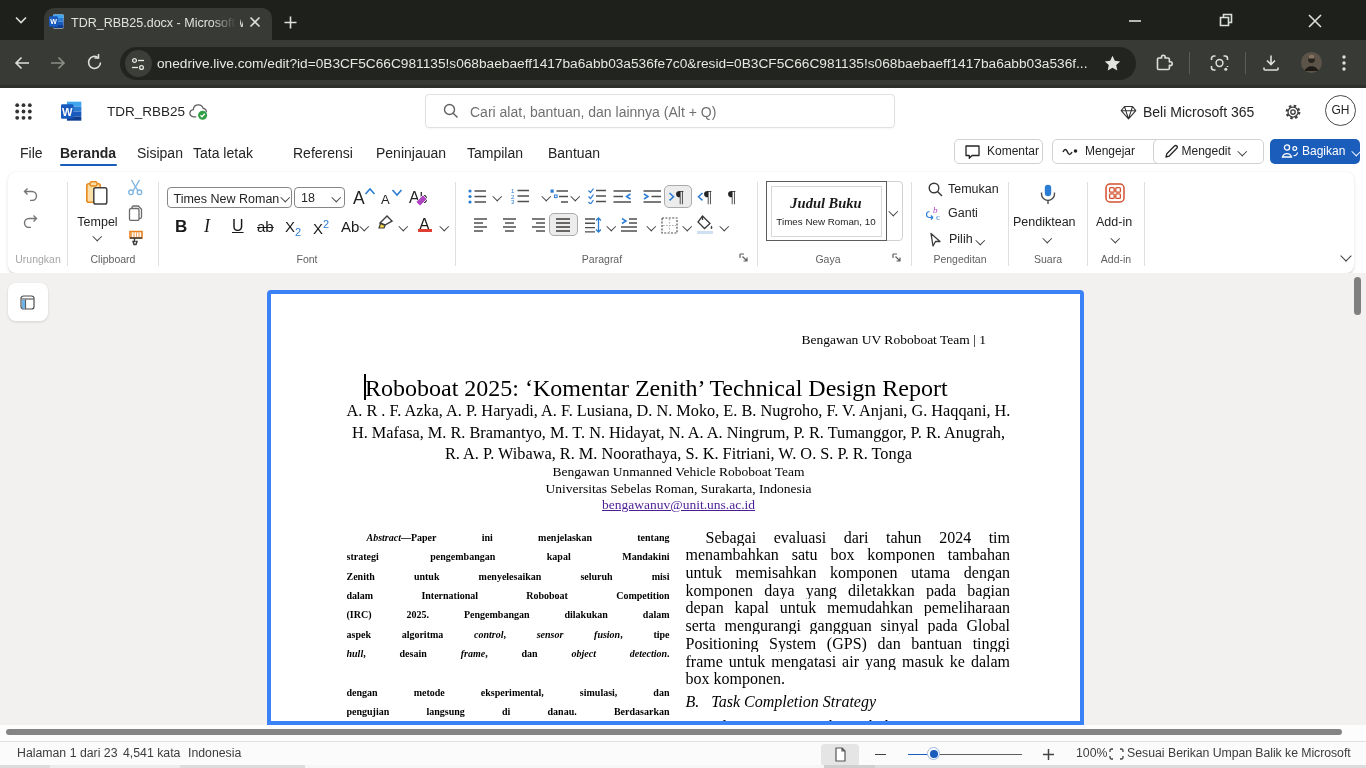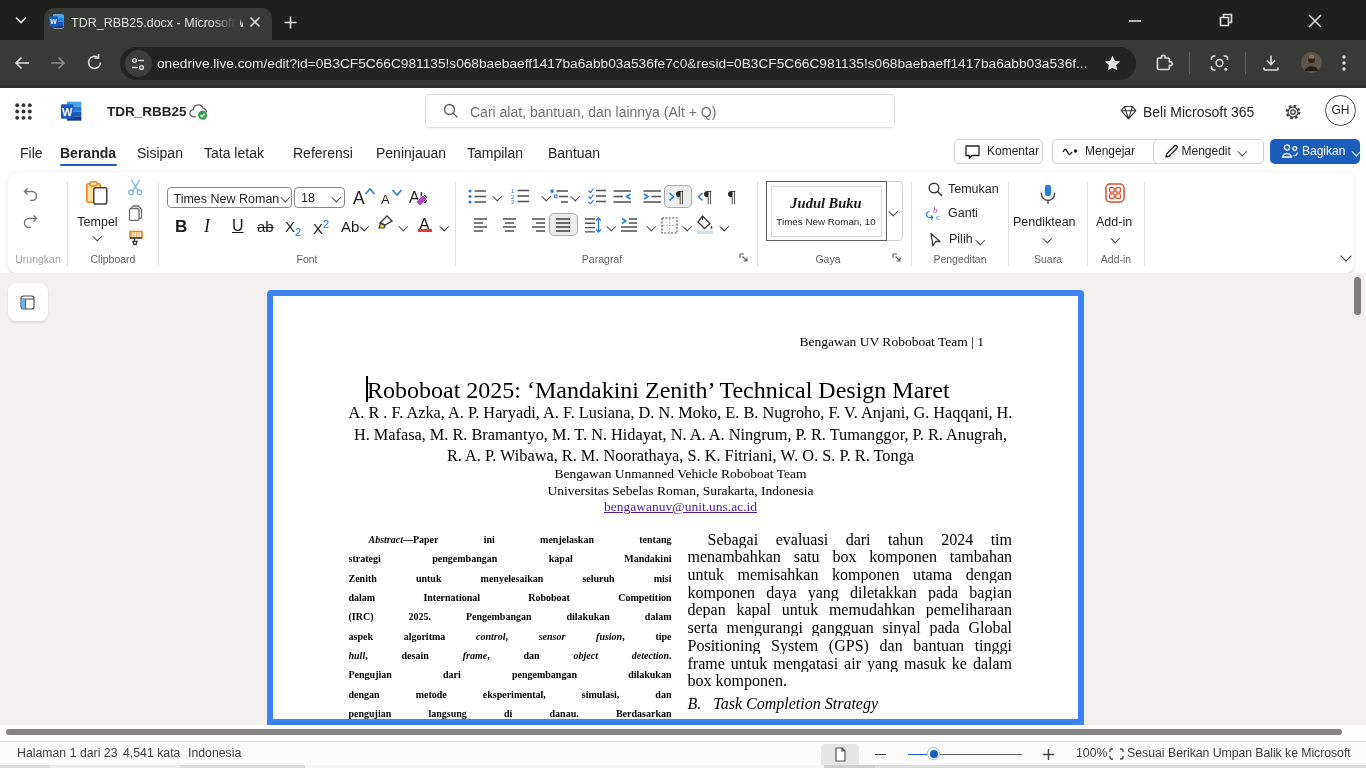--- a/index.html
+++ b/index.html
@@ -16,21 +16,21 @@
   .tabfade { left:212px; top:14px; width:28px; height:18px; background:linear-gradient(90deg, rgba(56,59,53,0), #383b35 85%); }
   .dk { stroke:#dce0da; fill:none; stroke-width:1.6; }
   .dkdim { stroke:#8b8e87; fill:none; stroke-width:1.6; }
   #omni { left:120px; top:47px; width:1016px; height:33px; background:#21241f; border-radius:17px; }
   #omnicircle { left:125px; top:50px; width:27px; height:27px; border-radius:50%; background:#3c3f39; }
   #url { left:157px; top:56px; color:#e6e8e2; font-size:13.7px; white-space:nowrap; }
 
   
   #wordapp { left:0; top:88px; width:1366px; height:680px; background:#fff; }
   
-  #docname { left:107px; top:104px; font-size:13.5px; color:#242424;font-weight:bold; }
+  #docname { left:107px; top:104px; font-size:13.5px; color:#242424; }
   #searchbox { left:425px; top:94px; width:470px; height:34px; background:#fff; border:1px solid #e1e1e1; border-radius:4px; box-shadow:0 1px 2px rgba(0,0,0,.04); }
   #searchtxt { left:470px; top:104px; font-size:14px; color:#707070; }
   #beli { left:1143px; top:104px; font-size:14px; color:#242424; }
   #ghcircle { left:1325px; top:95px; width:31px; height:31px; border-radius:50%; border:1.3px solid #4a4a4a; color:#242424; font-size:12px; text-align:center; line-height:29px; }
   
   .menuitem { top:145px; font-size:14px; color:#242424; }
   #beranda-ul { left:60px; top:163.5px; width:57px; height:2.6px; background:#1a5dbb; border-radius:2px; }
   .topbtn { top:138.7px; height:25.5px; border:1px solid #d1d1d1; border-radius:5px; background:#fff; font-size:12px; color:#242424; display:flex; align-items:center; }
   #bagikan { left:1270px; top:138.7px; width:90px; height:25.5px; background:#1a5dbb; border:none; border-radius:5px; color:#fff; display:flex; align-items:center; font-size:12px; }
 
@@ -40,21 +40,21 @@
   .rlabel { top:252.5px; font-size:10.5px; color:#616161; text-align:center; }
   .rtext { font-size:12.5px; color:#242424; }
   .combo { border:1px solid #868686; border-radius:4px; background:#fff; }
   .chev { display:inline-block; width:6.5px; height:6.5px; border:solid #424242; border-width:0 1.3px 1.3px 0; transform:rotate(45deg); }
   .chevabs { position:absolute; width:6.5px; height:6.5px; border:solid #424242; border-width:0 1.3px 1.3px 0; transform:rotate(45deg); }
   .togglebox { position:absolute; background:#ececec; border:1px solid #ababab; border-radius:5px; }
 
   
   #docarea { left:0; top:273px; width:1366px; height:452px; background:#f2f1f0; }
   #navbtn { left:8px; top:10px; width:40px; height:38px; background:#fff; border-radius:8px; box-shadow:0 1px 3px rgba(0,0,0,.13); }
-  #page { position:absolute; left:267px; top:17px; width:817px; height:435px; background:#fff; border:6px solid #3b82f6; border-radius:4px 4px 0 0; overflow:hidden; }
+  #page { position:absolute; left:267px; top:17px; width:817px; height:435px; background:#fff; border:4px solid #3b82f6; border-radius:4px 4px 0 0; overflow:hidden; }
   .serif { font-family:"Liberation Serif", serif; color:#000; }
   #title { left:94px; top:80.8px; font-size:24px; white-space:nowrap; }
   #caret { left:93.2px; top:80px; width:1.5px; height:26px; background:#000; }
   .authors { width:815px; text-align:center; font-size:16.3px; }
   .affil { width:815px; text-align:center; font-size:13.5px; }
   .jl { position:absolute; text-align:justify; overflow:hidden; font-family:"Liberation Serif", serif; color:#000; }
   .jl::after { content:""; display:inline-block; width:100%; }
   .pl { position:absolute; white-space:nowrap; font-family:"Liberation Serif", serif; color:#000; }
   .colL { left:75.5px; width:323px; font-size:10px; font-weight:bold; height:16px; line-height:16px; }
   .colR { left:414.5px; width:324.5px; font-size:16px; height:17px; line-height:17px; }
@@ -198,21 +198,21 @@
     <circle cx="9" cy="9" r="6.3" fill="none" stroke="#3d3d3d" stroke-width="2.1" stroke-dasharray="2.45 2.5"></circle>
     <circle cx="9" cy="9" r="5" fill="none" stroke="#3d3d3d" stroke-width="1.25"></circle>
     <circle cx="9" cy="9" r="2.2" fill="none" stroke="#3d3d3d" stroke-width="1.35"></circle>
   </svg>
   <div class="abs" id="ghcircle">GH</div>
 
   <div class="abs menuitem" style="left:20px">File</div>
   <div class="abs menuitem" style="left:60px;font-weight:bold">Beranda</div>
   <div class="abs" id="beranda-ul"></div>
   <div class="abs menuitem" style="left:137px">Sisipan</div>
-  <div class="abs menuitem" style="left:204px">Tata letak</div>
+  <div class="abs menuitem" style="left:193px">Tata letak</div>
   <div class="abs menuitem" style="left:293px">Referensi</div>
   <div class="abs menuitem" style="left:376px">Peninjauan</div>
   <div class="abs menuitem" style="left:467px">Tampilan</div>
   <div class="abs menuitem" style="left:548px">Bantuan</div>
 
   <div class="abs topbtn" style="left:954px;width:89px">
     <svg style="margin:0 6px 0 9px" width="17" height="17">
         <path d="M2 3 h13 v9.5 h-7 l-2.7 2.7 v-2.7 H2 Z" fill="none" stroke="#242424" stroke-width="1.3" stroke-linejoin="round"></path>
       </svg>Komentar
   </div>
@@ -455,37 +455,36 @@
   <div class="abs" id="docarea">
     <div class="abs" id="navbtn"></div>
     <svg class="abs" style="left:20px;top:22px" width="15" height="15">
       <rect x="1" y="1" width="13" height="13" rx="2.6" fill="none" stroke="#4f4f4f" stroke-width="1.2"></rect>
       <path d="M1.5 4 H13.5" stroke="#4f4f4f" stroke-width="1.1"></path>
       <rect x="2" y="4.8" width="3" height="8.6" fill="#6cb3ea"></rect>
       <path d="M5.6 4.5 V14" stroke="#4f4f4f" stroke-width="1"></path>
     </svg>
     <div id="page">
       <div class="pl" style="right:94px;top:38.3px;font-size:13.5px">Bengawan UV Roboboat Team | 1</div>
-      <div class="pl" id="title">Roboboat 2025: ‘Mandakini Zenith’ Technical Design Maret</div>
+      <div class="pl" id="title">Roboboat 2025: ‘Komentar Zenith’ Technical Design Report</div>
       <div class="abs" id="caret"></div>
       <div class="pl authors" style="top:107.3px">A. R . F. Azka, A. P. Haryadi, A. F. Lusiana, D. N. Moko, E. B. Nugroho, F. V. Anjani, G. Haqqani, H.</div>
       <div class="pl authors" style="top:128.5px">H. Mafasa, M. R. Bramantyo, M. T. N. Hidayat, N. A. A. Ningrum, P. R. Tumanggor, P. R. Anugrah,</div>
       <div class="pl authors" style="top:149.7px">R. A. P. Wibawa, R. M. Noorathaya, S. K. Fitriani, W. O. S. P. R. Tonga</div>
       <div class="pl affil" style="top:170.1px">Bengawan Unmanned Vehicle Roboboat Team</div>
       <div class="pl affil" style="top:186.9px">Universitas Sebelas Roman, Surakarta, Indonesia</div>
       <div class="pl affil" style="top:202.8px"><span style="color:#4c1d95;text-decoration:underline">bengawanuv@unit.uns.ac.id</span></div>
 
       <div class="jl colL" style="top:236.1px"><span style="margin-left:20px"></span><i>Abstract</i>—Paper ini menjelaskan tentang</div>
       <div class="jl colL" style="top:255.4px">strategi pengembangan kapal Mandakini</div>
       <div class="jl colL" style="top:274.7px">Zenith untuk menyelesaikan seluruh misi</div>
       <div class="jl colL" style="top:294.0px">dalam International Roboboat Competition</div>
       <div class="jl colL" style="top:313.3px">(IRC) 2025. Pengembangan dilakukan dalam</div>
       <div class="jl colL" style="top:332.6px">aspek algoritma <i>control</i>, <i>sensor fusion</i>, tipe</div>
       <div class="jl colL" style="top:351.9px"><i>hull</i>, desain <i>frame</i>, dan <i>object detection</i>.</div>
-      <div class="jl colL" style="top:371.2px">Pengujian dari pengembangan dilakukan</div>
       <div class="jl colL" style="top:390.5px">dengan metode eksperimental, simulasi, dan</div>
       <div class="jl colL" style="top:409.8px">pengujian langsung di danau. Berdasarkan</div>
       <div class="jl colL" style="top:429.1px">hasil pengujian yang dilakukan kapal mampu</div>
 
       <div class="jl colR" style="top:234.6px"><span style="margin-left:20px"></span>Sebagai evaluasi dari tahun 2024 tim</div>
       <div class="jl colR" style="top:252.3px">menambahkan satu box komponen tambahan</div>
       <div class="jl colR" style="top:270.0px">untuk memisahkan komponen utama dengan</div>
       <div class="jl colR" style="top:287.7px">komponen daya yang diletakkan pada bagian</div>
       <div class="jl colR" style="top:305.4px">depan kapal untuk memudahkan pemeliharaan</div>
       <div class="jl colR" style="top:323.1px">serta mengurangi gangguan sinyal pada Global</div>

